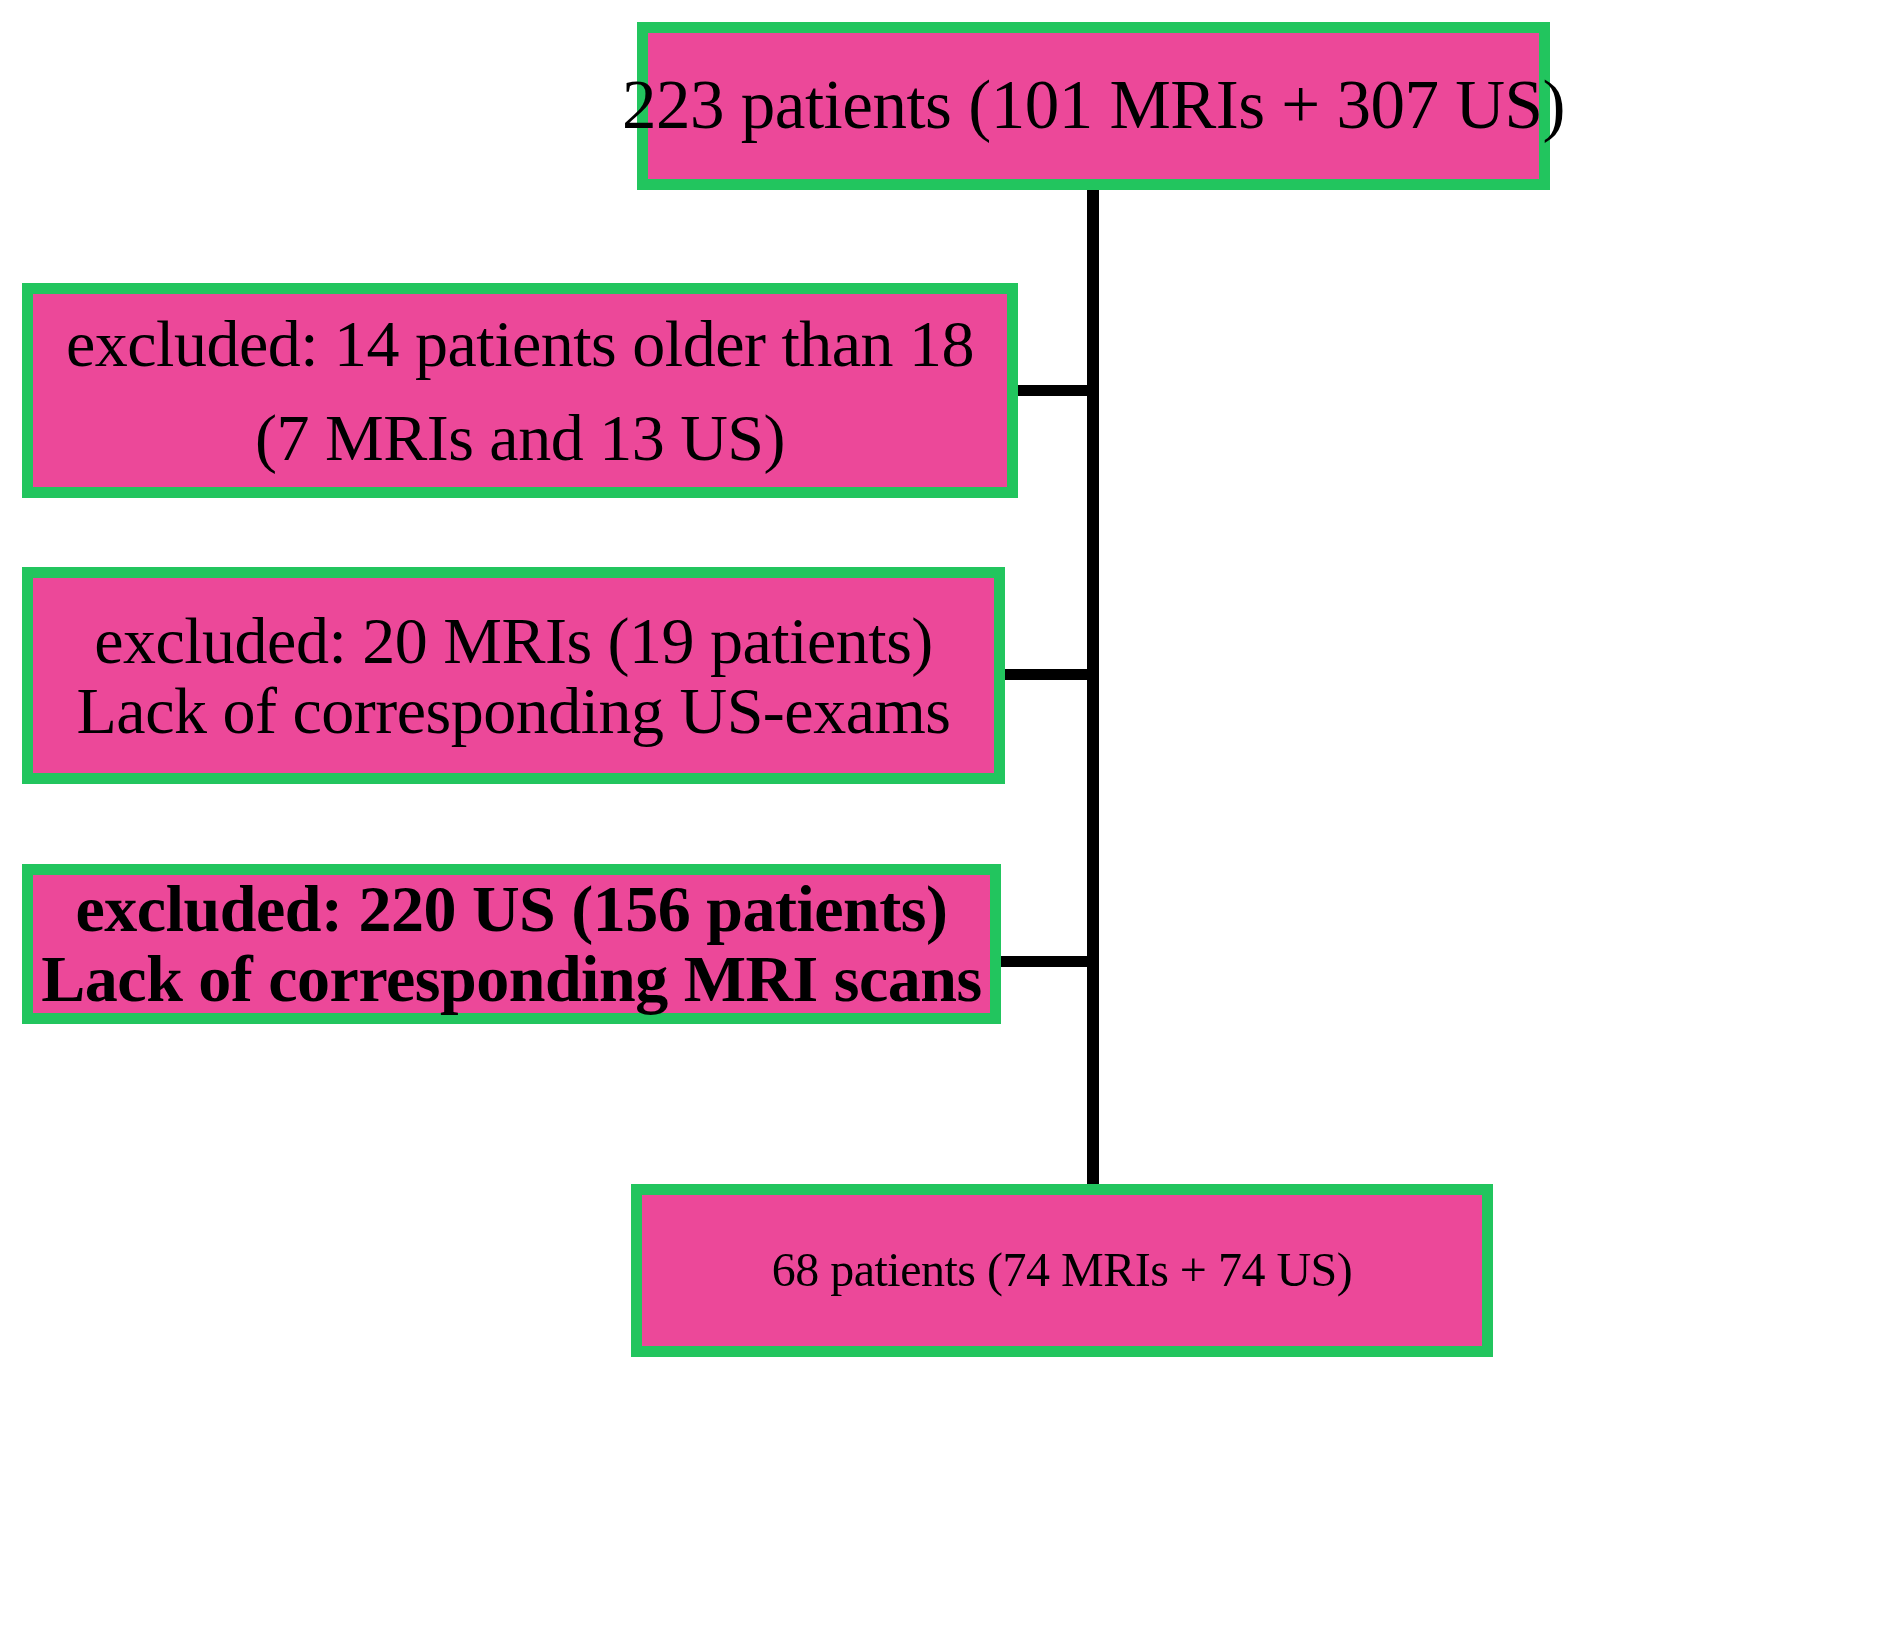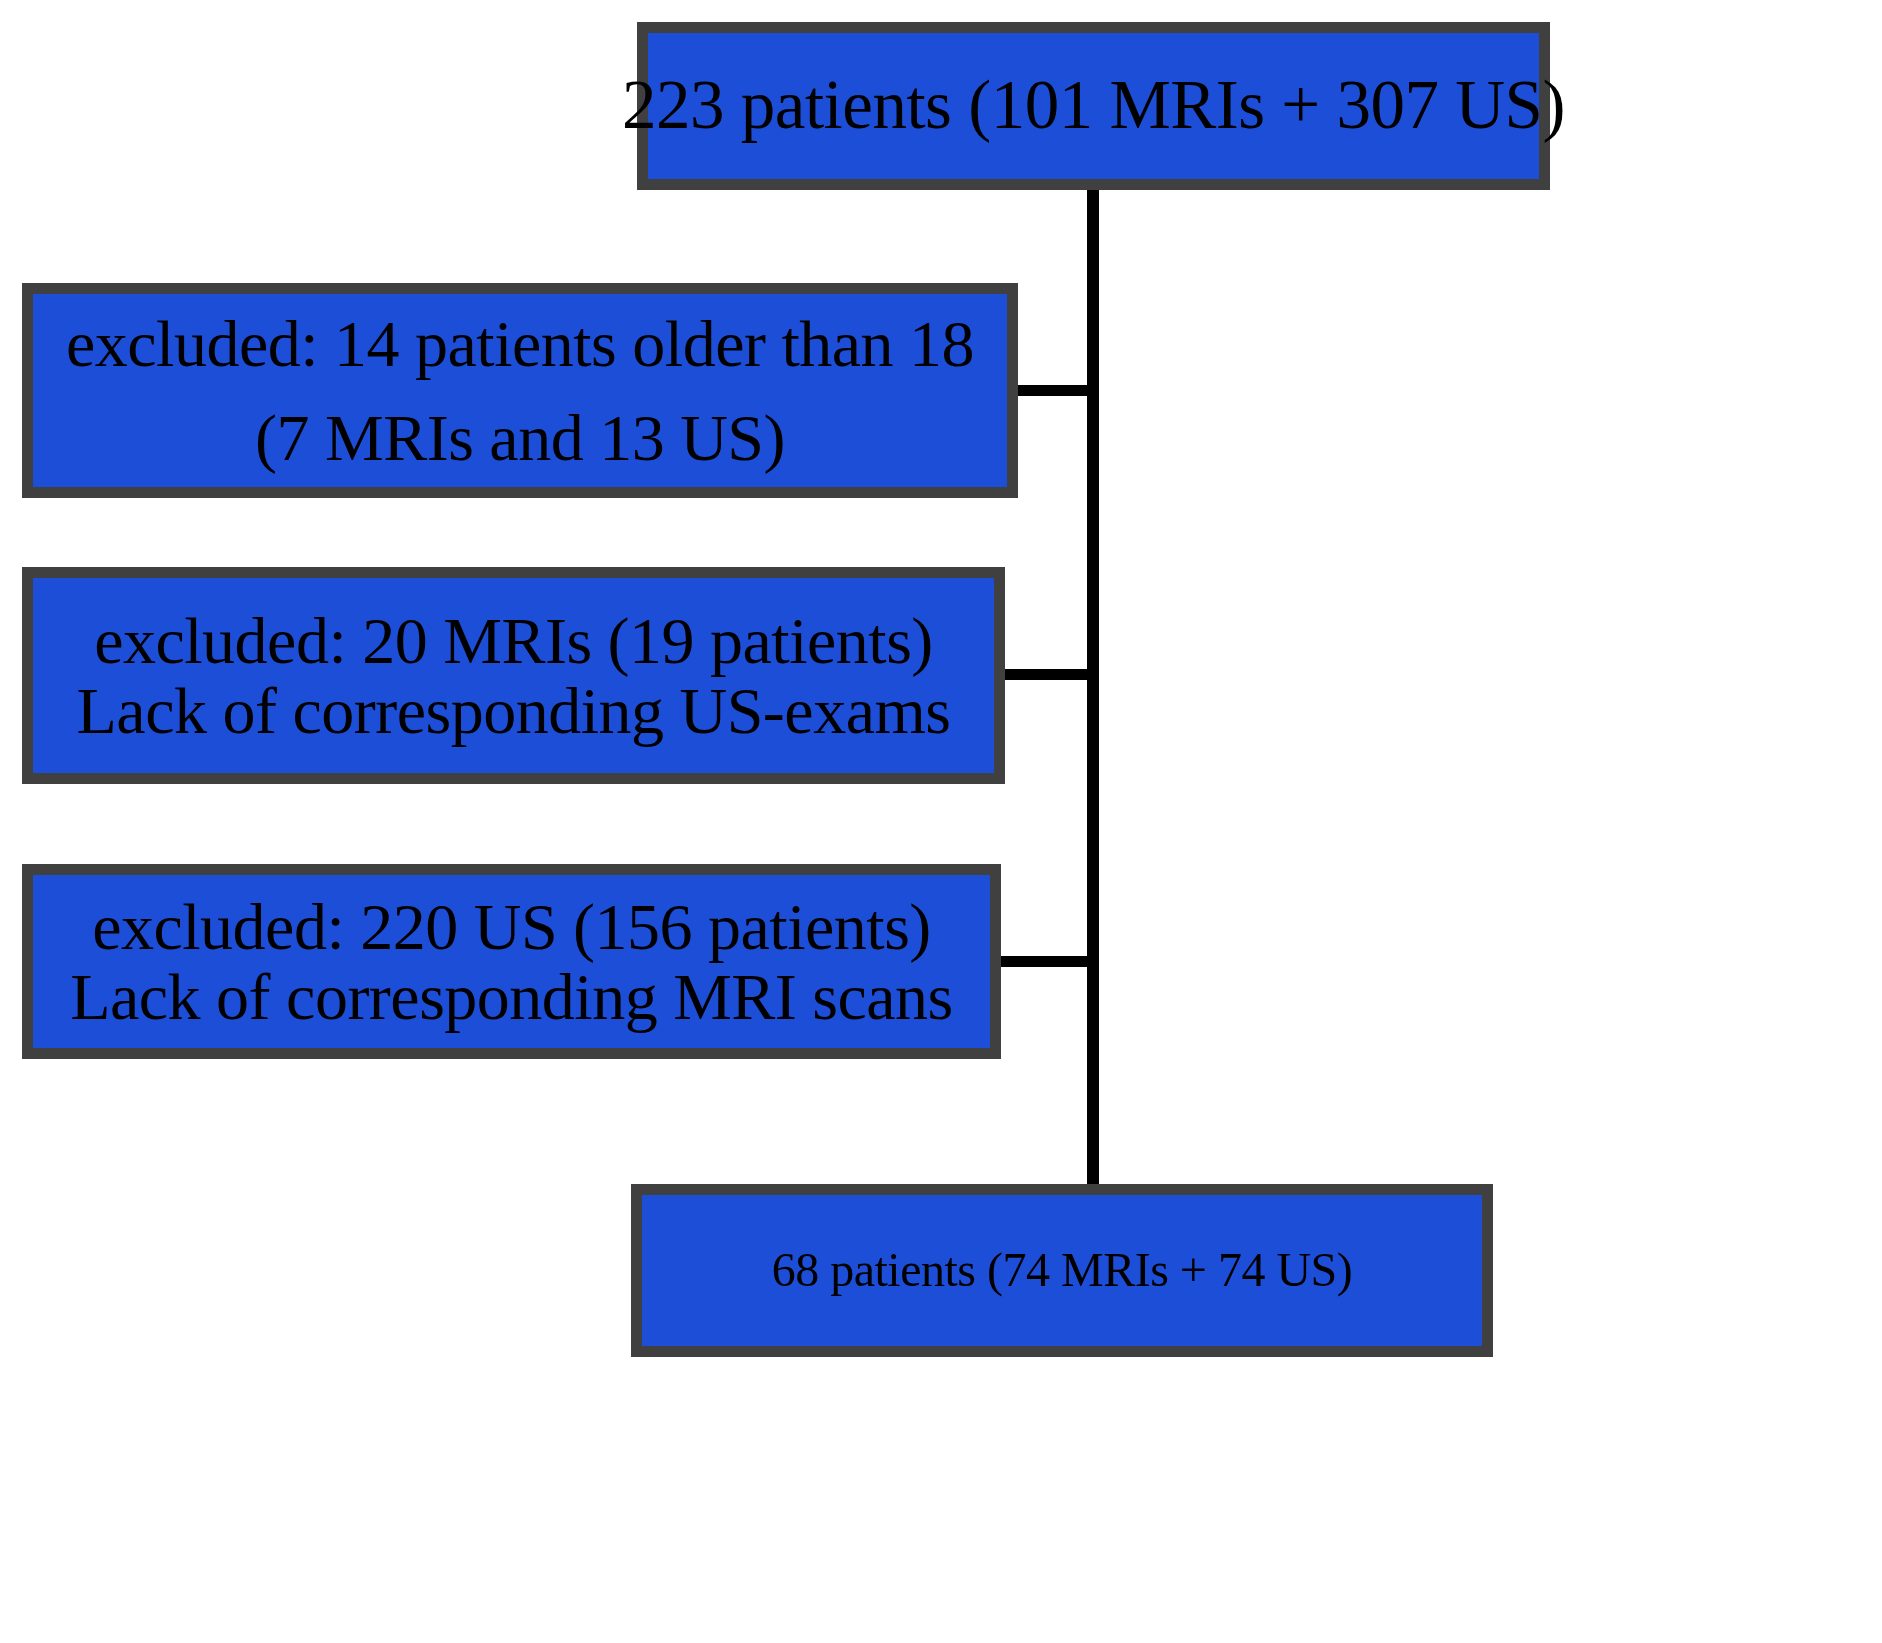--- a/index.html
+++ b/index.html
@@ -17,22 +17,22 @@
     position: relative;
     width: 1882px;
     height: 1643px;
     background: #ffffff;
     overflow: hidden;
   }
 
   
   .node {
     position: absolute;
-    background: #1d4ed8;
-    border: 11px solid #404040;
+    background: #ec4899;
+    border: 11px solid #22c55e;
     box-sizing: border-box;
     display: flex;
     flex-direction: column;
     align-items: center;
     justify-content: center;
     text-align: center;
     z-index: 3;
   }
 
   .node .line {
@@ -76,21 +76,22 @@
     top: 567px;
     width: 983px;
     height: 217px;
   }
   #node-excl-2 .line { font-size: 66px; }
 
   #node-excl-3 {
     left: 22px;
     top: 864px;
     width: 979px;
-    height: 195px;
+    height: 160px;
+    font-weight: bold;
   }
   #node-excl-3 .line { font-size: 66px; }
 
   
   .conn {
     position: absolute;
     background: #000000;
     z-index: 1;
   }
 

